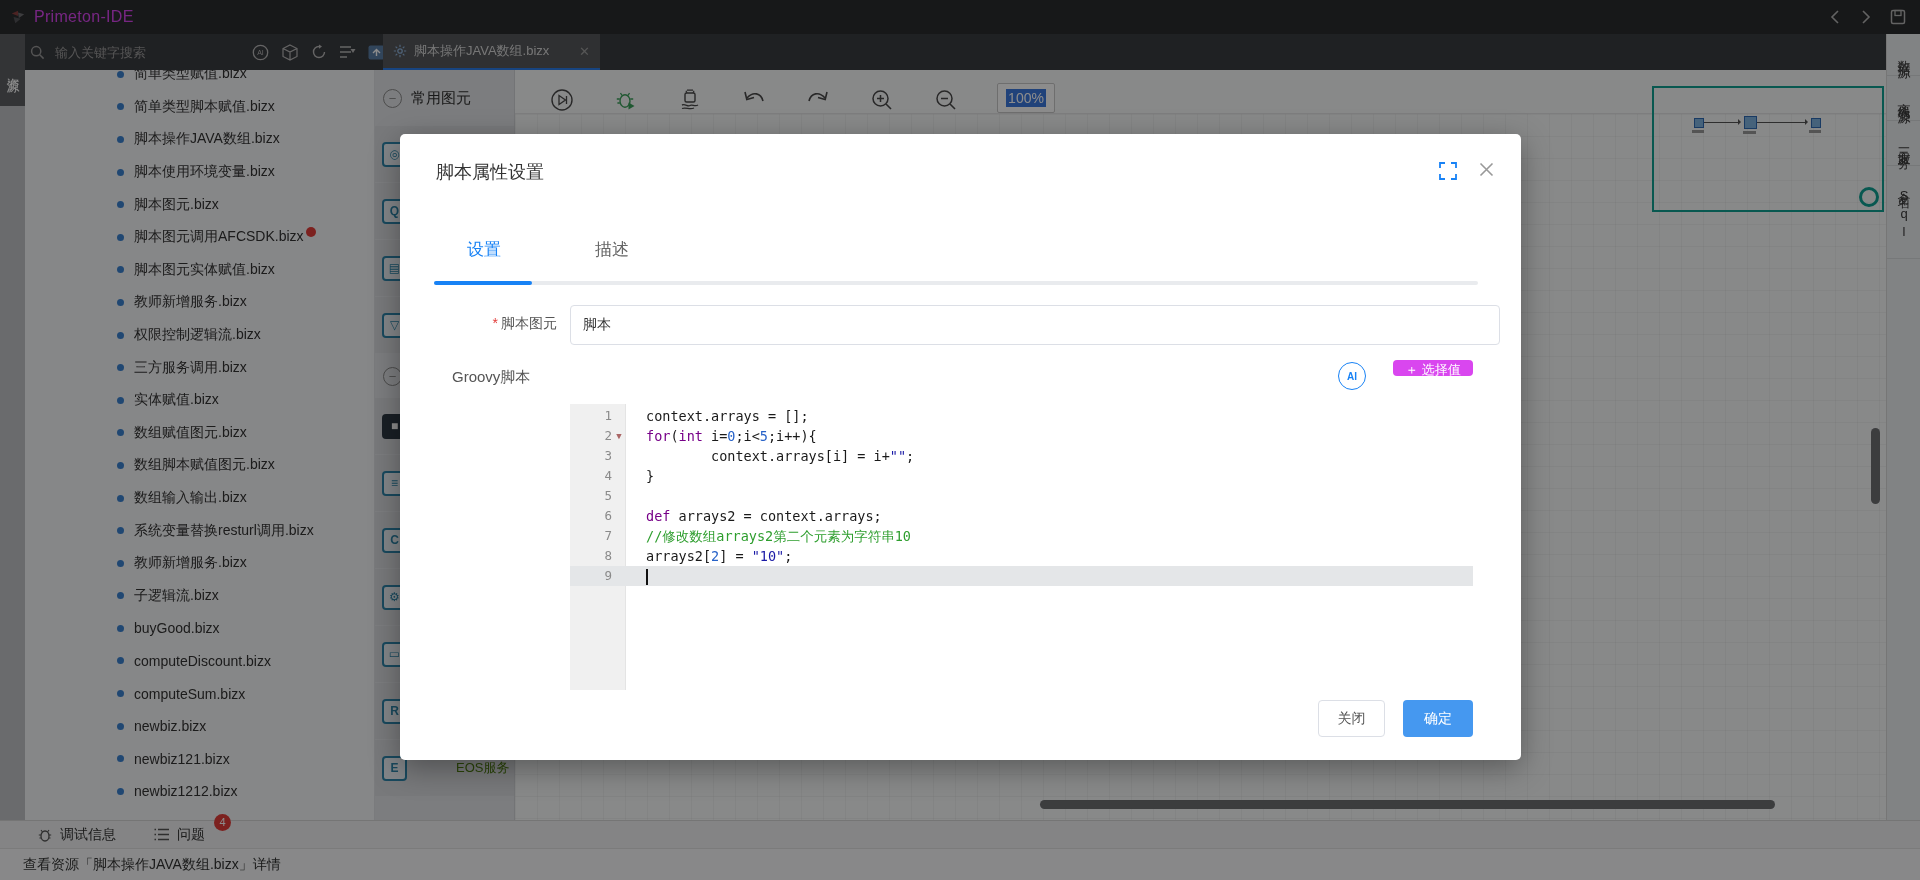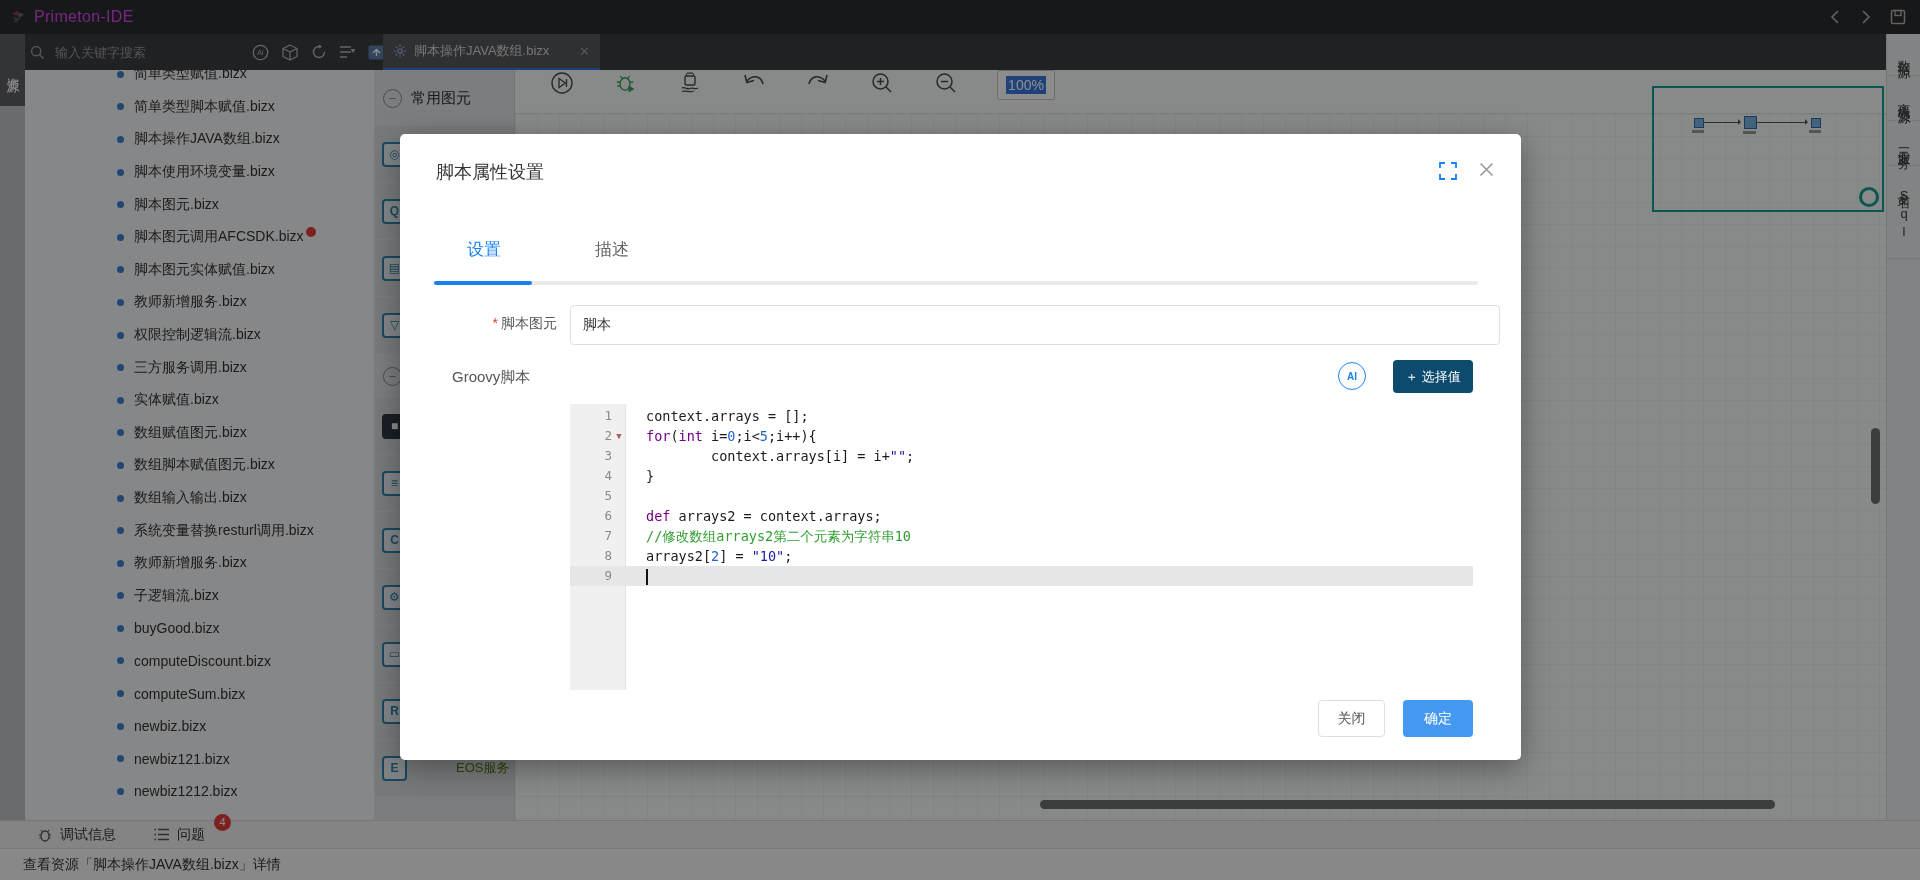--- a/index.html
+++ b/index.html
@@ -49,21 +49,21 @@
   .chip{width:25px;height:25px;border:2px solid #2e86ab;border-radius:4px;background:#eef5f9;color:#2e86ab;
         display:inline-flex;align-items:center;justify-content:center;font-size:12px;font-weight:bold;box-sizing:border-box;flex:0 0 auto;}
   .chip.dark{background:#2f3a44;border-color:#2f3a44;color:#fff;}
   .pal-label{font-size:13px;color:#4d7c0f;white-space:nowrap;margin-left:41px;}
 
   
   .canvas{left:515px;top:70px;width:1371px;height:750px;background:#f8f9fa;
           background-image:linear-gradient(rgba(0,0,0,.035) 1px,transparent 1px),linear-gradient(90deg,rgba(0,0,0,.035) 1px,transparent 1px);
           background-size:22px 22px;overflow:hidden;}
   .cv-toolbar{position:absolute;left:0;top:0;width:100%;height:44px;background:#f8f9fa;border-bottom:1px solid #e3e4e6;
-              display:flex;align-items:flex-start;gap:38px;padding-left:34px;box-sizing:border-box;}
+              display:flex;align-items:flex-end;gap:38px;padding-left:34px;box-sizing:border-box;}
   .cv-ic{width:26px;height:26px;display:inline-flex;align-items:center;justify-content:center;color:#4a4a4a;cursor:pointer;}
   .zoom-box{width:56px;height:28px;border:1px solid #c9c9c9;background:#fff;border-radius:2px;display:flex;align-items:center;justify-content:center;cursor:text;}
   .zoom-sel{background:#3b78de;color:#fff;font-size:14px;padding:1px 2px;}
   .minimap{position:absolute;left:1137px;top:16px;width:232px;height:126px;border:2px solid #0fa193;box-sizing:border-box;}
   .mm-node{position:absolute;background:#7fb3e0;border:1px solid #2f6bb5;}
   .mm-line{position:absolute;height:1px;background:#555;}
   .mm-arrow{position:absolute;width:0;height:0;border:3px solid transparent;border-left-color:#555;}
   .mm-lbl{position:absolute;height:3px;background:#9a9a9a;}
   .mm-ring{position:absolute;right:3px;bottom:3px;width:20px;height:20px;border:3px solid #0fa193;border-radius:50%;box-sizing:border-box;}
   .hthumb{position:absolute;left:525px;top:730px;width:735px;height:9px;background:#6d6f72;border-radius:5px;}
@@ -95,21 +95,21 @@
   .m-tabline{position:absolute;left:34px;top:147px;width:1044px;height:4px;background:#e9ebee;border-radius:2px;}
   .m-tabline-active{position:absolute;left:0;top:0;width:98px;height:4px;background:#1882f5;border-radius:2px;}
   .m-formrow{position:absolute;left:0;top:171px;width:100%;}
   .m-label{position:absolute;right:calc(100% - 157px);top:10px;font-size:14px;color:#555;white-space:nowrap;}
   .req{color:#e23c39;margin-right:3px;}
   .m-input{position:absolute;left:170px;top:0;width:930px;height:40px;border:1px solid #dcdfe6;border-radius:4px;
            box-sizing:border-box;padding:0 12px;font-size:14px;color:#333;outline:none;font-family:inherit;}
   .m-scriptlabel{position:absolute;left:52px;top:234px;font-size:15px;color:#555;}
   .ai-btn{position:absolute;left:938px;top:228px;width:28px;height:28px;border:1.7px solid #1882f5;border-radius:50%;
           color:#1882f5;font-size:10px;font-weight:bold;display:flex;align-items:center;justify-content:center;box-sizing:border-box;cursor:pointer;}
-  .pick-btn{position:absolute;left:993px;top:226px;width:80px;height:33px;background:#0c4a6e;border:none;border-radius:4px;
+  .pick-btn{position:absolute;left:993px;top:226px;width:80px;height:16px;background:#d946ef;border:none;border-radius:4px;
             color:#fff;font-size:13px;cursor:pointer;}
   
   .editor{position:absolute;left:170px;top:270px;width:903px;height:286px;background:#fff;overflow:hidden;}
   .ed-gutterbg{position:absolute;left:0;top:0;width:56px;height:100%;background:#f0f0f0;border-right:1px solid #e4e4e4;box-sizing:border-box;}
   .ed-lines{position:absolute;left:0;top:2px;width:100%;}
   .cm-row{display:flex;height:20px;line-height:20px;font-family:"DejaVu Sans Mono","Liberation Mono",monospace;font-size:13.5px;position:relative;}
   .cm-row.active{background:#e4e6e8;}
   .cm-gut{width:42px;flex:0 0 auto;text-align:right;color:#8a8a8a;font-size:12.5px;}
   .cm-fold{width:14px;flex:0 0 auto;text-align:center;color:#a66;font-size:9px;cursor:pointer;}
   .cm-code{padding-left:20px;white-space:pre;color:#1a1a1a;}

